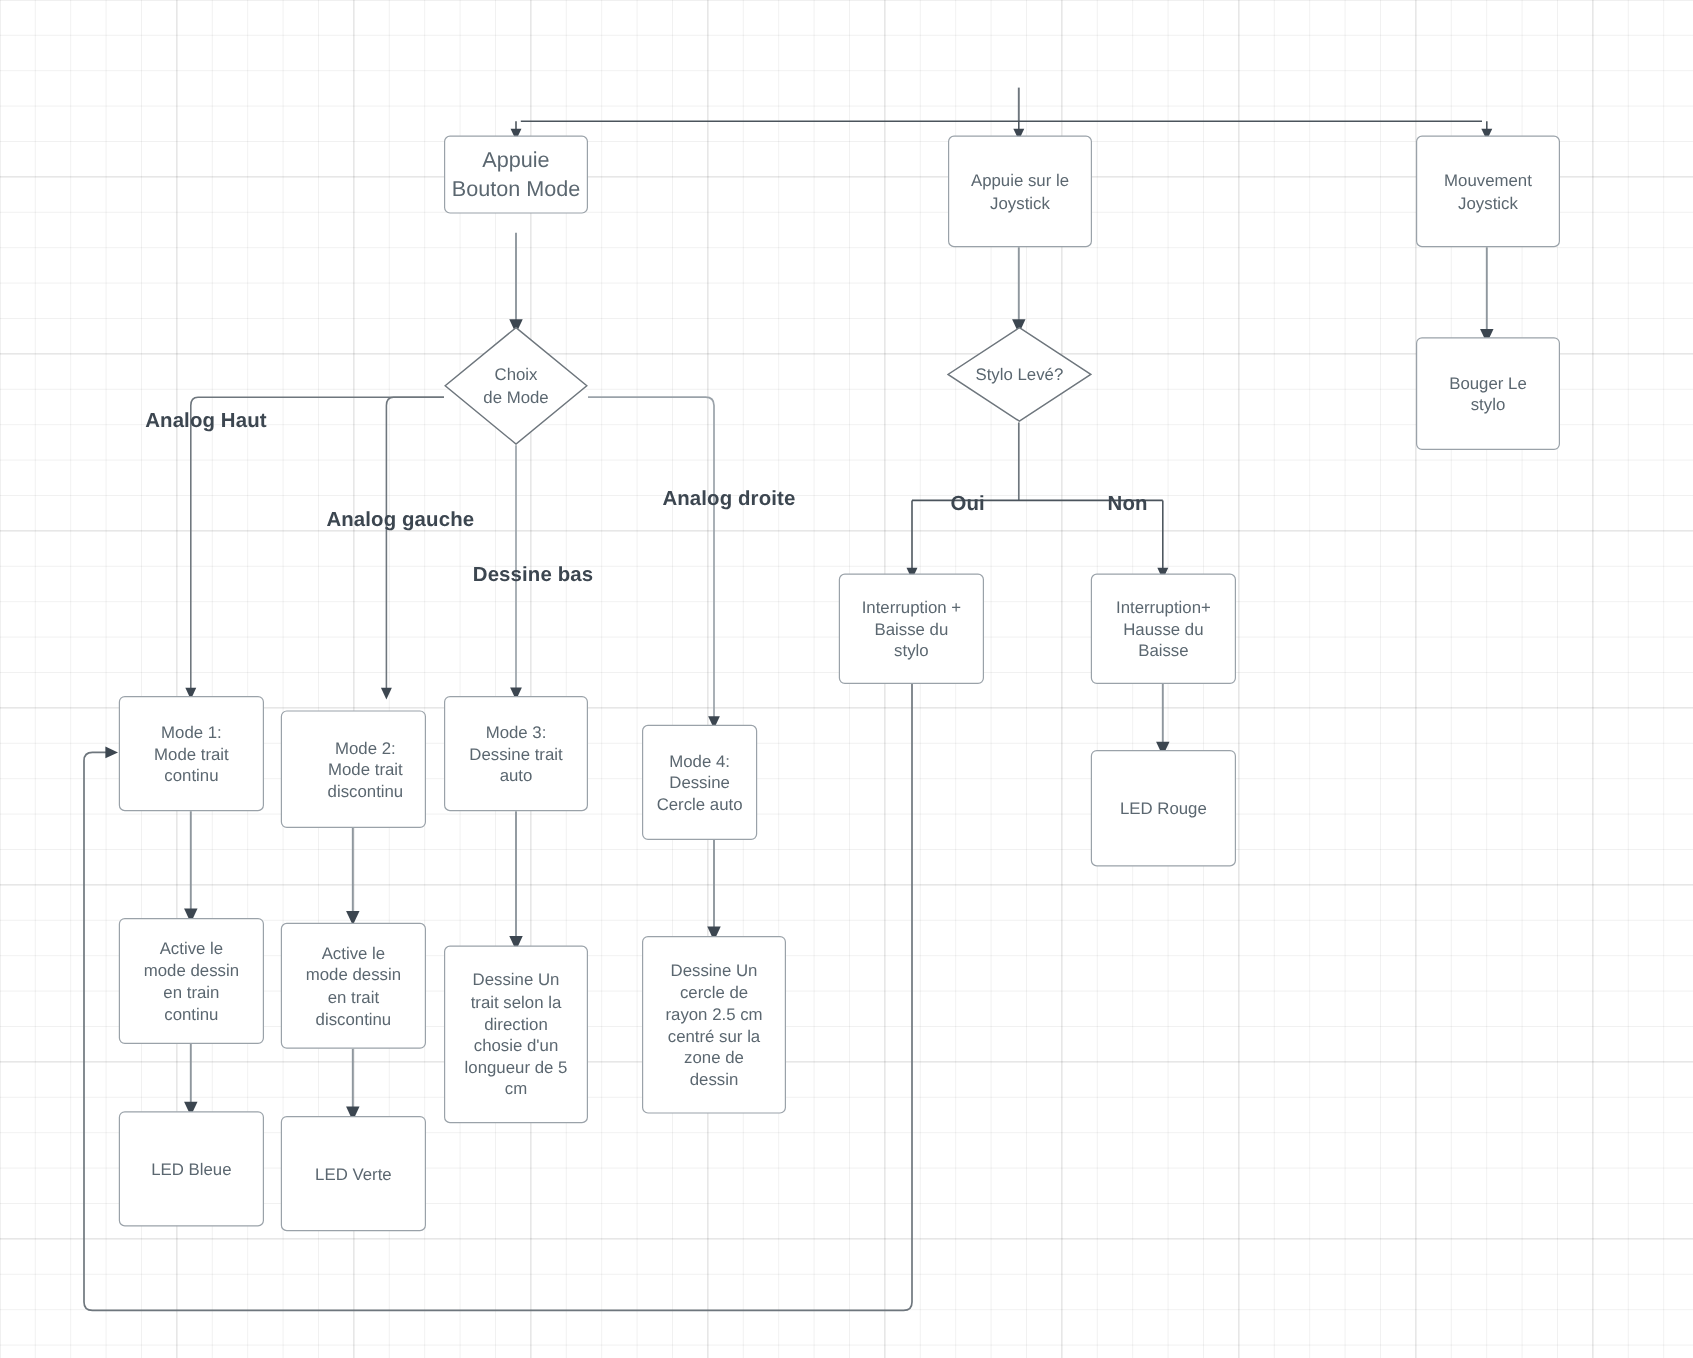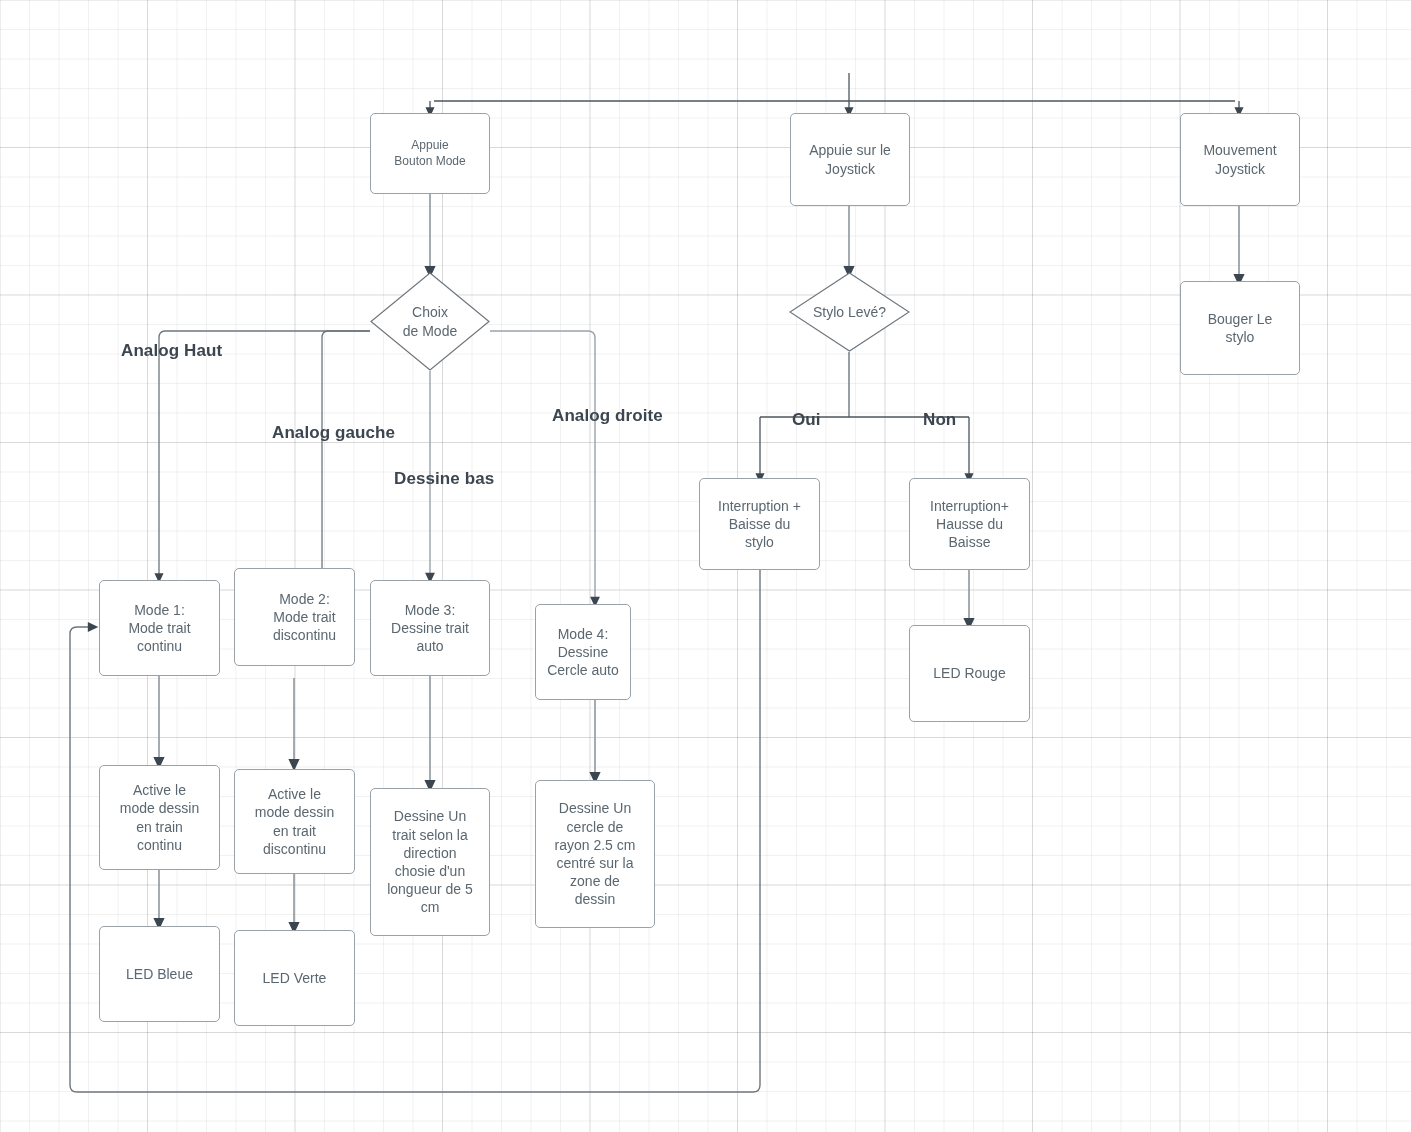--- a/index.html
+++ b/index.html
@@ -131,21 +131,21 @@
       <path d="M969,570 L969,624" marker-end="url(#arrow)"></path>
 
       <path d="M760,570 L760,1085 Q760,1092 753,1092 L77,1092 Q70,1092 70,1085 L70,634 Q70,627 77,627 L93,627" stroke="#6e767d" stroke-width="1.4" marker-end="url(#arrow)"></path>
 
       <path d="M1239,206 L1239,280" marker-end="url(#arrow)"></path>
 
     </g>
   </svg>
 
 
-  <div class="node rect" style="left:370px; top:113px; width:120px; height:81px; font-size:12px;">
+  <div class="node rect" style="left:370px; top:113px; width:120px; height:65px; font-size:18px;">
     <span>Appuie
 Bouton Mode</span>
   </div>
 
   <div class="node rect" style="left:790px; top:113px; width:120px; height:93px; font-size:14px;">
     <span>Appuie sur le
 Joystick</span>
   </div>
 
   <div class="node rect" style="left:1180px; top:113px; width:120px; height:93px; font-size:14px;">
@@ -188,21 +188,21 @@
   <div class="node rect" style="left:909px; top:625px; width:121px; height:97px; font-size:14px;">
     <span>LED Rouge</span>
   </div>
 
   <div class="node rect" style="left:99px; top:580px; width:121px; height:96px; font-size:14px;">
     <span>Mode 1:
 Mode trait
 continu</span>
   </div>
 
-  <div class="node rect" style="left:234px; top:568px; width:121px; height:98px; font-size:14px;padding-left:20px;">
+  <div class="node rect" style="left:234px; top:592px; width:121px; height:98px; font-size:14px;padding-left:20px;">
     <span>Mode 2:
 Mode trait
 discontinu</span>
   </div>
 
   <div class="node rect" style="left:370px; top:580px; width:120px; height:96px; font-size:14px;">
     <span>Mode 3:
 Dessine trait
 auto</span>
   </div>

